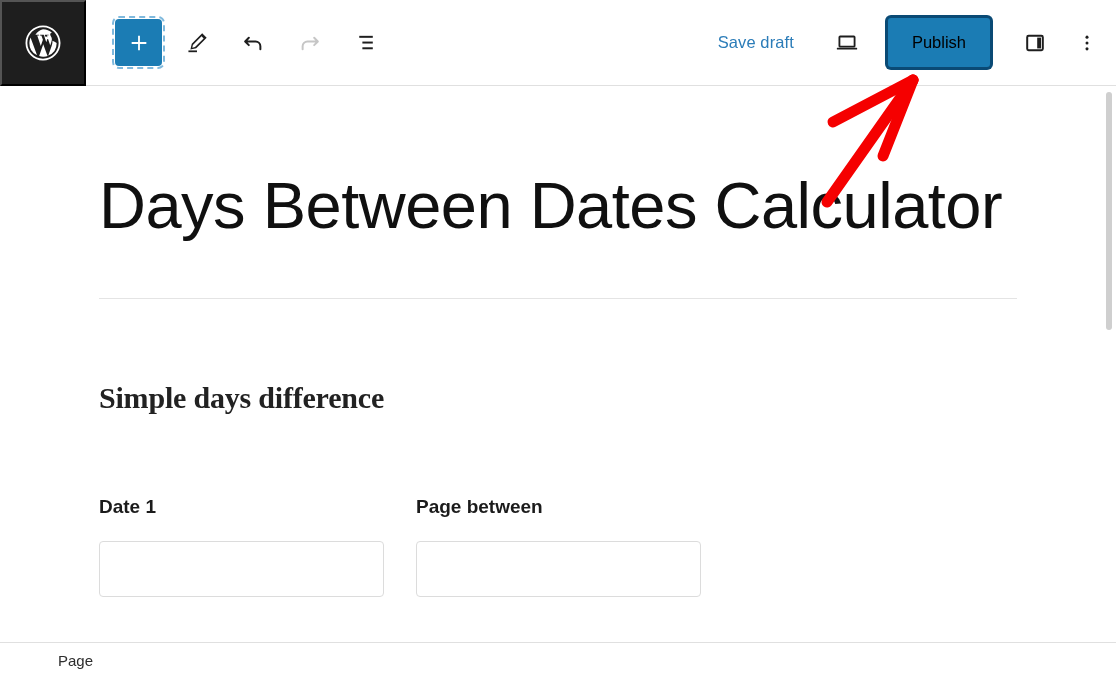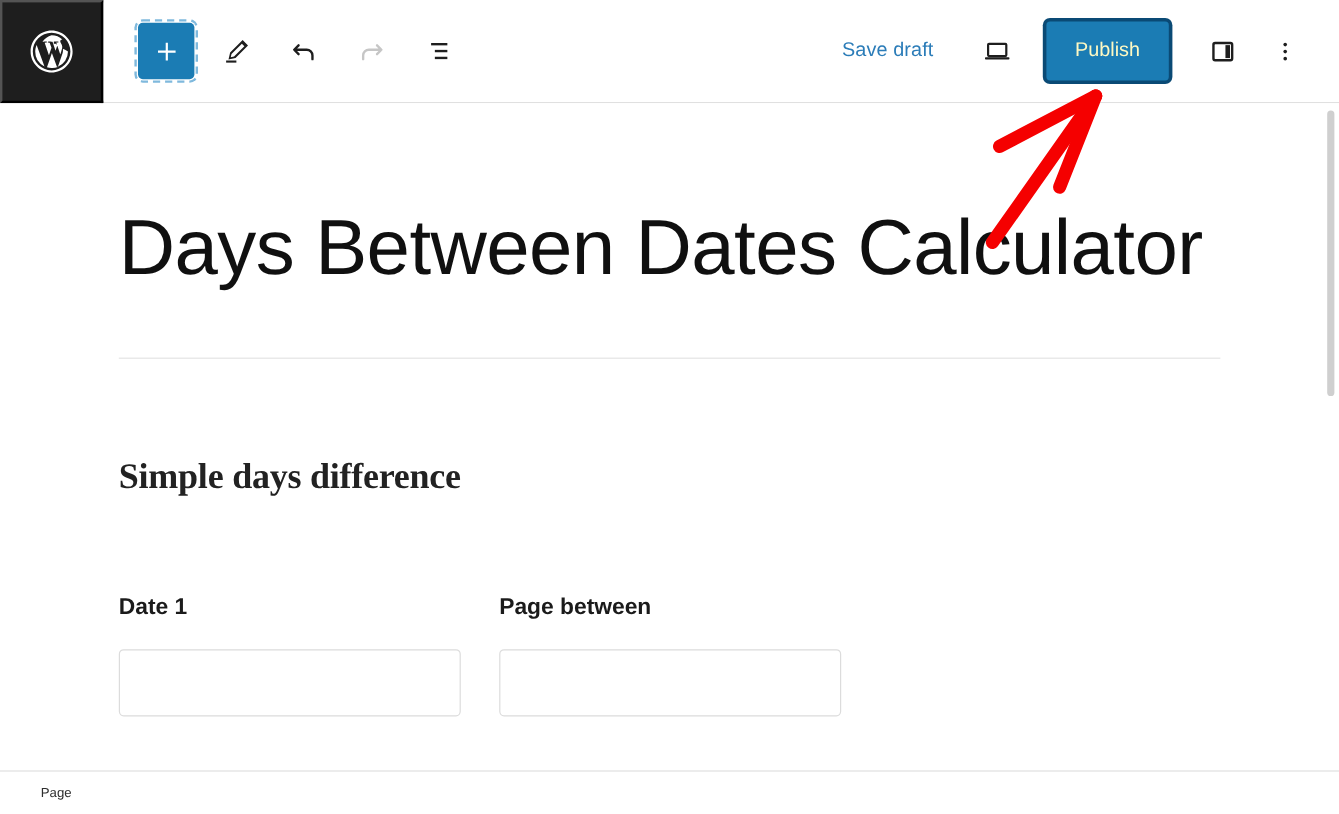--- a/index.html
+++ b/index.html
@@ -47,21 +47,21 @@
   .toolbar-left {
     display: flex;
     align-items: center;
     gap: 14px;
     padding-left: 29px;
   }
   .toolbar-right {
     margin-left: auto;
     display: flex;
     align-items: center;
-    padding-right: 24px;
+    padding-right: 8px;
     gap: 0px;
   }
 
   .add-block-btn {
     width: 47px;
     height: 47px;
     background: #1b7cb4;
     border-radius: 4px;
     border: none;
     outline: 2px dashed #7fb9dd;
@@ -94,21 +94,21 @@
     border: none;
     cursor: pointer;
     padding: 6px 10px;
     margin-right: 22px;
     font-family: "Liberation Sans", sans-serif;
   }
   .preview-btn { margin-right: 18px; }
 
   .publish-btn {
     background: #1b7cb4;
-    color: #fef9c3;
+    color: #000000;
     font-size: 16.5px;
     border: none;
     border-radius: 3px;
     height: 49px;
     padding: 0 24px;
     cursor: pointer;
     font-family: "Liberation Sans", sans-serif;
     box-shadow: 0 0 0 3px #0a4a75;
     margin-right: 24px;
     margin-left: 2px;
@@ -209,23 +209,23 @@
     bottom: 0; left: 0;
     width: 1116px;
     height: 36px;
     background: #ffffff;
     border-top: 1px solid #e0e0e0;
     box-sizing: border-box;
     display: flex;
     align-items: center;
   }
   .breadcrumb-item {
-    font-size: 11px;
+    font-size: 15px;
     color: #2e2e2e;
-    padding-left: 34px;
+    padding-left: 58px;
     font-family: "Liberation Sans", sans-serif;
     background: none;
     border: none;
     cursor: pointer;
   }
 
   
   .annotation-arrow {
     position: absolute;
     top: 60px;

